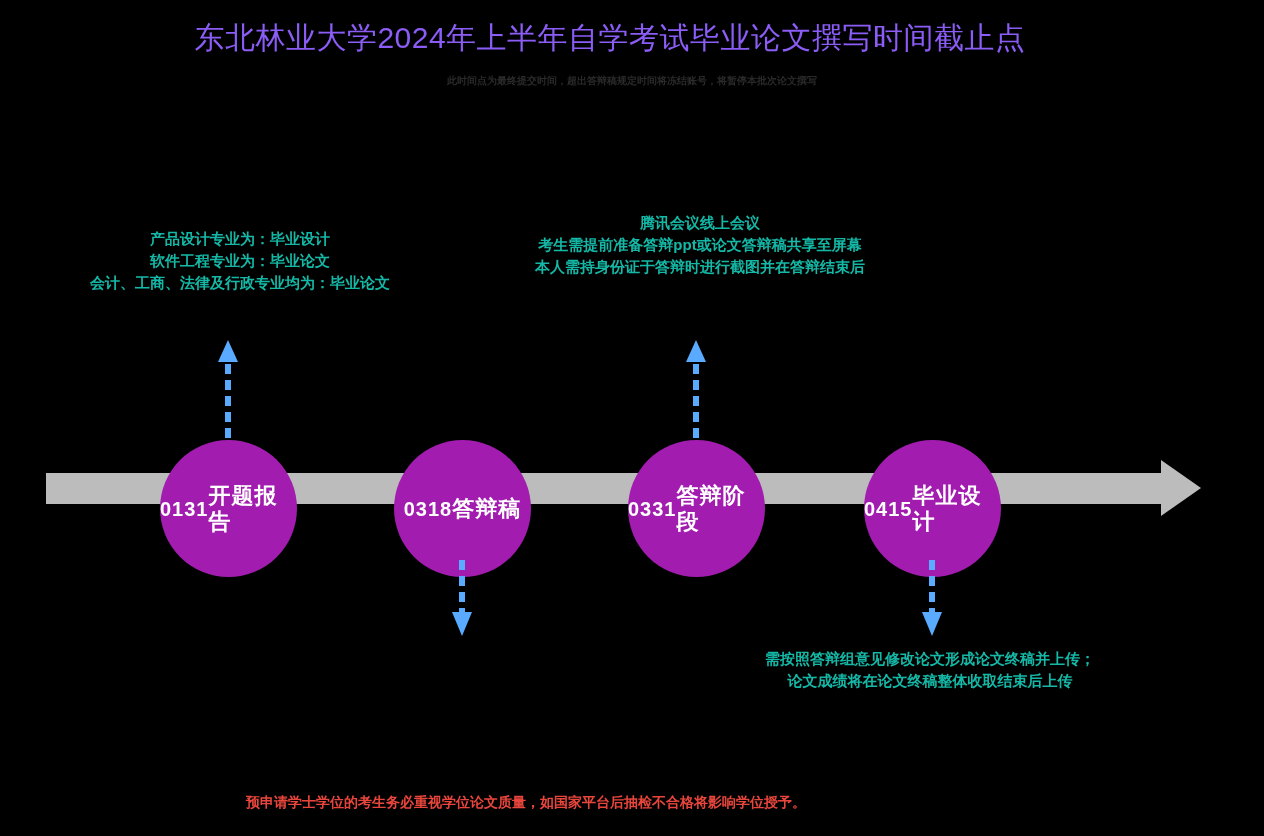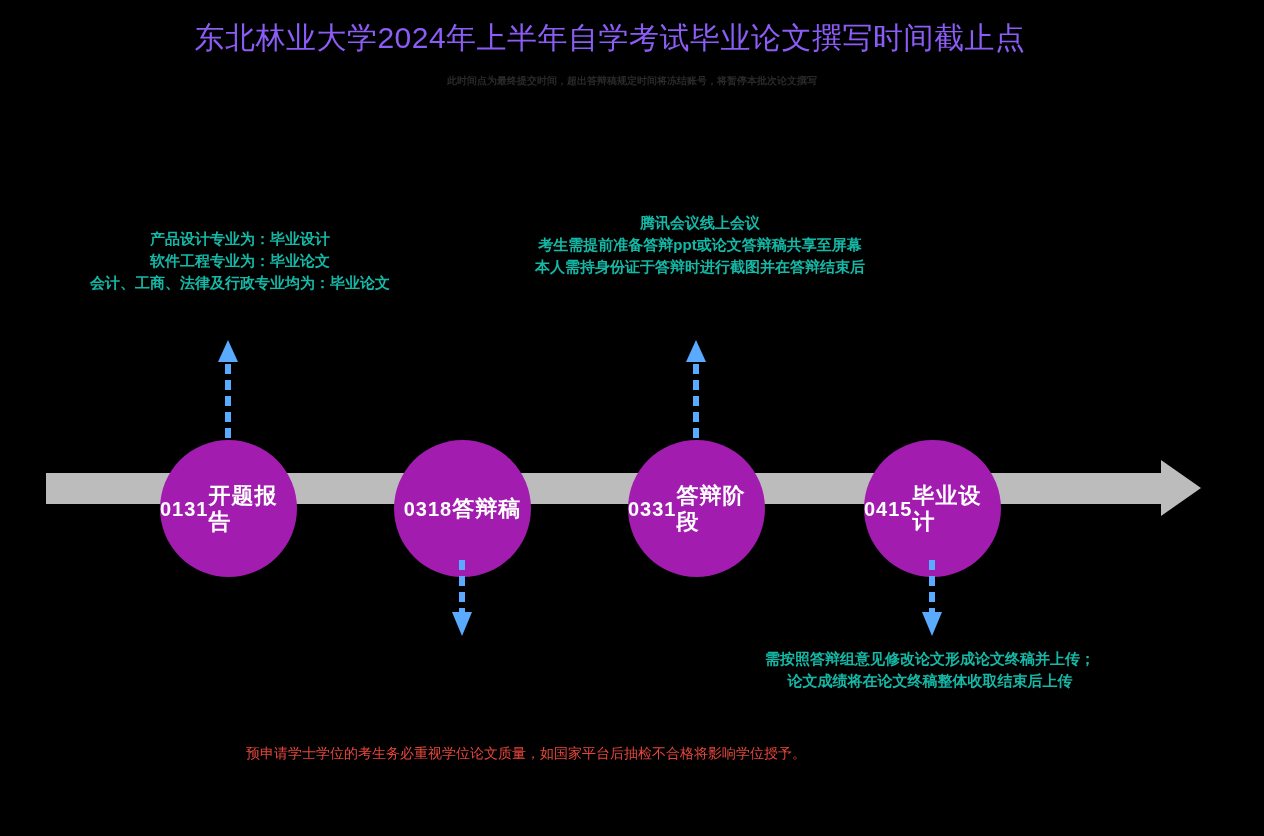--- a/index.html
+++ b/index.html
@@ -158,25 +158,25 @@
 
   #conn-down-1 { left: 455px; top: 556px; }
   #conn-down-1 .conn-dash { height: 56px; }
   #conn-down-3 { left: 925px; top: 556px; }
   #conn-down-3 .conn-dash { height: 56px; }
 
   
   .warning {
     position: absolute;
     left: 0;
-    top: 745px;
+    top: 794px;
     width: 1052px;
     text-align: center;
     font-size: 14px;
-    font-weight: normal;
+    font-weight: bold;
     color: #e8463c;
     white-space: nowrap;
   }
 </style>
 </head>
 <body>
 
 <div class="stage">
 
   <div class="title">东北林业大学2024年上半年自学考试毕业论文撰写时间截止点</div>

